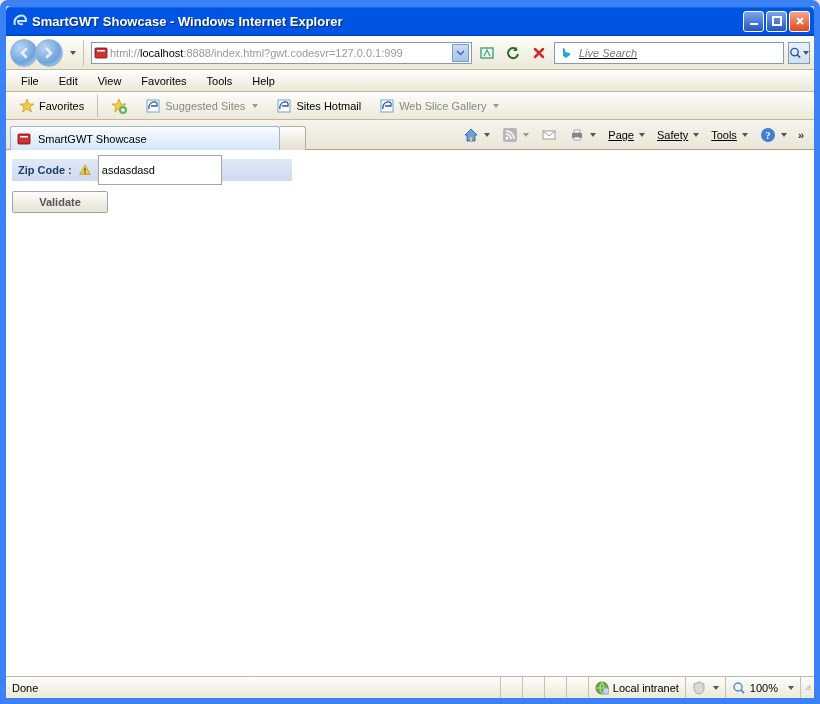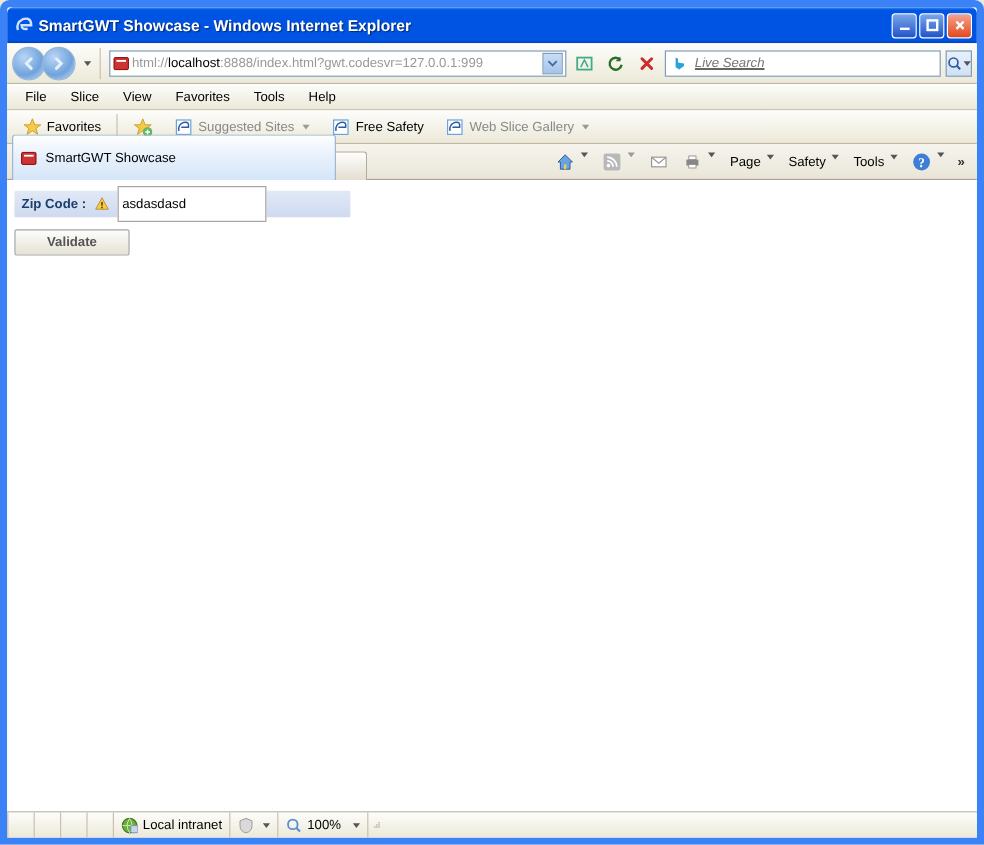--- a/index.html
+++ b/index.html
@@ -125,43 +125,43 @@
   .triangle-down.gray { border-top-color:#999; }
   .chevrons { font-size:11px; font-weight:bold; color:#333; cursor:pointer; padding: 0 4px;}
 
   .tab-row {
     height: 30px; background: linear-gradient(to bottom,#f6f4ed,#e9e6d8);
     border-bottom: 1px solid #a9a28e;
     display:flex; align-items:flex-end; padding: 0 4px;
     position: relative;
   }
   .tab {
-    height: 38px;
+    height: 24px;
     background: linear-gradient(to bottom, #fefefe 0%, #eaf2fc 40%, #d5e6f9 100%);
     border: 1px solid #9db7d4;
     border-bottom: none;
     border-radius: 3px 3px 0 0;
     display:flex; align-items:center; gap:5px; padding: 0 10px 0 6px;
     min-width: 270px; cursor:pointer;
     margin-bottom: -1px;
   }
   .tab-new {
     height:24px; width:26px;
     background: linear-gradient(to bottom,#fefefe,#e3ded0);
     border:1px solid #b3ad9b; border-bottom:none; border-left:none;
     border-radius: 0 3px 0 0; cursor:pointer;
     margin-bottom:-1px;
   }
   .tab-tools {
     position:absolute; right:6px; top:4px;
     display:flex; align-items:center; gap:2px;
   }
   .tab-tool {
-    display:flex; align-items:flex-start; gap:2px; padding:2px 4px;
-    border:1px solid transparent; border-radius:2px; cursor:pointer;
+    display:flex; align-items:center; gap:2px; padding:2px 4px;
+    border:1px solid transparent; border-radius:2px; cursor:pointer;text-decoration:underline;
   }
 
   .content {
     flex:1; background:#fff; overflow:auto; padding: 8px 6px;
     border-top: 1px solid #fff;
   }
   .form-row {
     width: 280px; height: 22px;
     background: linear-gradient(to bottom,#e1e9f6,#cfdaf0);
     display:flex; align-items:center; padding: 0 6px; gap:6px;
@@ -292,21 +292,21 @@
       <svg width="14" height="14" viewBox="0 0 14 14">
           <circle cx="6" cy="6" r="4" fill="none" stroke="#2c5aa0" stroke-width="1.5"></circle>
           <line x1="9" y1="9" x2="12" y2="12" stroke="#2c5aa0" stroke-width="1.8"></line>
         </svg>
       <span class="triangle-down" style="margin-left:1px"></span>
     </div>
   </div>
 
   <div class="menu-row">
     <span class="menu-item">File</span>
-    <span class="menu-item">Slice</span>
+    <span class="menu-item">Edit</span>
     <span class="menu-item">View</span>
     <span class="menu-item">Favorites</span>
     <span class="menu-item">Tools</span>
     <span class="menu-item">Help</span>
   </div>
 
   <div class="fav-row">
     <div class="fav-item">
       <span>
         <svg width="16" height="16" viewBox="0 0 16 16">
@@ -335,21 +335,21 @@
       <span>Suggested Sites</span>
       <span class="triangle-down gray"></span>
     </div>
     <div class="fav-item">
       <span>
         <svg width="16" height="16" viewBox="0 0 16 16">
             <rect x="2" y="2" width="12" height="12" fill="#fff" stroke="#6aa3e0"></rect>
             <path d="M4 11 Q3 6 8 4 Q13 3 12 8 L6 8" fill="none" stroke="#2c5aa0" stroke-width="1.3"></path>
           </svg>
       </span>
-      <span>Free Safety</span>
+      <span>Sites Hotmail</span>
     </div>
     <div class="fav-item gray-text">
       <span>
         <svg width="16" height="16" viewBox="0 0 16 16">
             <rect x="2" y="2" width="12" height="12" fill="#fff" stroke="#6aa3e0"></rect>
             <path d="M4 11 Q3 6 8 4 Q13 3 12 8 L6 8" fill="none" stroke="#2c5aa0" stroke-width="1.3"></path>
           </svg>
       </span>
       <span>Web Slice Gallery</span>
       <span class="triangle-down gray"></span>
@@ -431,20 +431,23 @@
             <rect x="7.2" y="6" width="1.6" height="3.5" fill="#6b4a00"></rect>
             <rect x="7.2" y="10.5" width="1.6" height="1.6" fill="#6b4a00"></rect>
           </svg>
       </span>
       <input class="form-input" value="asdasdasd" style="">
     </div>
     <button class="validate-btn">Validate</button>
   </div>
 
   <div class="status-row">
+    <div class="status-cell first">
+      <span>Done</span>
+    </div>
     <div class="status-cell empty"></div>
     <div class="status-cell empty"></div>
     <div class="status-cell empty"></div>
     <div class="status-cell empty"></div>
     <div class="status-cell">
       <span>
         <svg width="14" height="14" viewBox="0 0 14 14">
             <circle cx="7" cy="7" r="6" fill="#6ab03a" stroke="#3f7a1f"></circle>
             <path d="M1 7 L13 7 M7 1 Q11 7 7 13 Q3 7 7 1" fill="none" stroke="#cfe8bf" stroke-width="0.8"></path>
             <rect x="8" y="7" width="6" height="6" rx="1" fill="#c9d6e8" stroke="#6a85a8" stroke-width="0.7"></rect>

